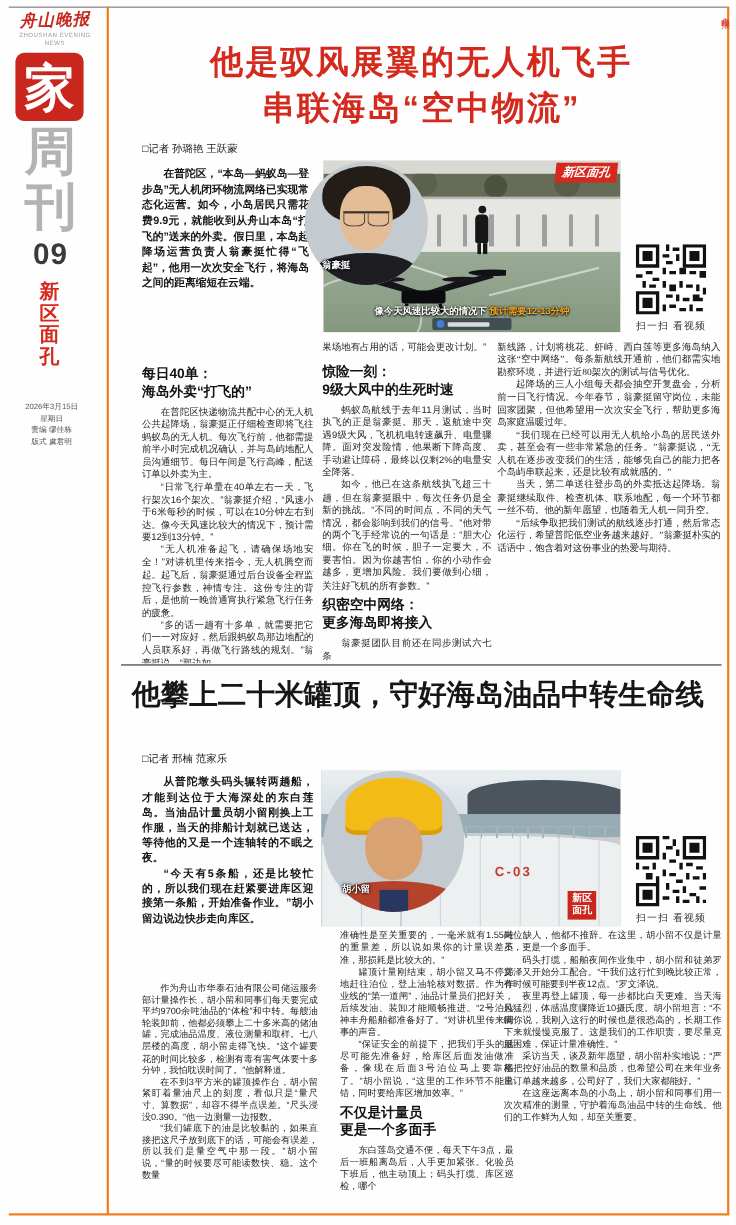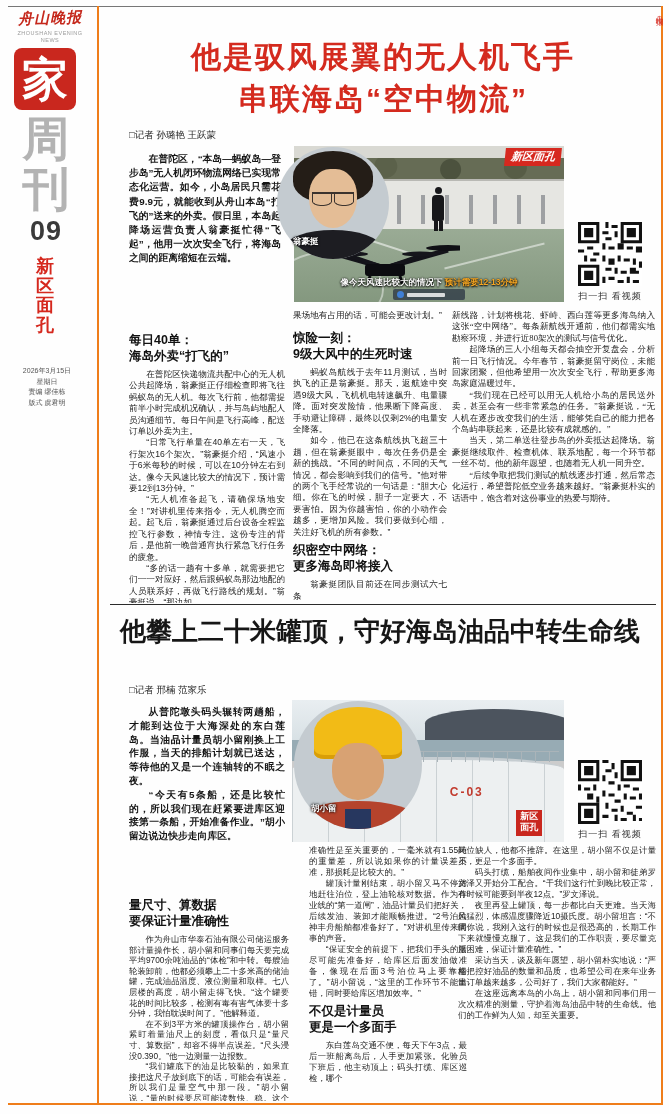--- a/index.html
+++ b/index.html
@@ -294,24 +294,20 @@
         </g>
       <g fill="#111">
         <path d="M2 2h3v3H2z M16 2h3v3h-3z M2 16h3v3H2z"></path>
         <path d="M8 0h2v1H8z M11 1h1v2h-1z M9 3h2v1H9z M12 4h1v2h-1z M8 5h1v2H8z M10 7h2v1h-2z M13 8h1v2h-1z M15 8h2v1h-2z M18 9h2v1h-2z M0 8h1v2H0z M2 9h2v1H2z M5 8h1v2H5z M3 11h2v2H3z M6 12h1v2H6z M8 10h1v2H8z M10 11h2v1h-2z M12 13h2v1h-2z M15 11h1v2h-1z M17 12h2v1h-2z M20 11h1v2h-1z M9 14h1v2H9z M11 16h2v1h-2z M14 15h1v2h-1z M16 17h2v1h-2z M19 15h2v1h-2z M8 18h2v1H8z M12 18h1v2h-1z M14 19h2v1h-2z M18 18h1v2h-1z M20 19h1v1h-1z"></path>
       </g>
     </svg>
     <div class="qrcap">扫一扫 看视频</div>
   </div>
 
   <div class="bodycol" style="left:129px;top:893px;width:160px;height:208px;font-size:8.3px;line-height:10.6px;">
-    <div class="subhead">
-      <div>量尺寸、算数据</div>
-      <div>要保证计量准确性</div>
-    </div>
     <p>作为舟山市华泰石油有限公司储运服务部计量操作长，胡小留和同事们每天要完成平均9700余吨油品的“体检”和中转。每艘油轮装卸前，他都必须攀上二十多米高的储油罐，完成油品温度、液位测量和取样。七八层楼的高度，胡小留走得飞快。“这个罐要花的时间比较多，检测有毒有害气体要十多分钟，我怕耽误时间了。”他解释道。</p>
     <p>在不到3平方米的罐顶操作台，胡小留紧盯着量油尺上的刻度，看似只是“量尺寸、算数据”，却容不得半点误差。“尺头浸没0.390。”他一边测量一边报数。</p>
     <p>“我们罐底下的油是比较黏的，如果直接把这尺子放到底下的话，可能会有误差，所以我们是量空气中那一段。”胡小留说，“量的时候要尽可能读数快、稳。这个数量</p>
   </div>
 
   <div class="bodycol" style="left:309px;top:845px;width:158px;height:256px;font-size:8.4px;line-height:11px;">
     <p class="cont">准确性是至关重要的，一毫米就有1.55吨的重量差，所以说如果你的计量误差不准，那损耗是比较大的。”</p>
     <p>罐顶计量刚结束，胡小留又马不停蹄地赶往泊位，登上油轮核对数据。作为作业线的“第一道闸”，油品计量员们把好关，后续发油、装卸才能顺畅推进。“2号泊位神丰舟船舶都准备好了。”对讲机里传来同事的声音。</p>
     <p>“保证安全的前提下，把我们手头的活尽可能先准备好，给库区后面发油做准备，像现在后面3号泊位马上要靠船了。”胡小留说，“这里的工作环节不能出错，同时要给库区增加效率。”</p>
     <div class="subhead">

